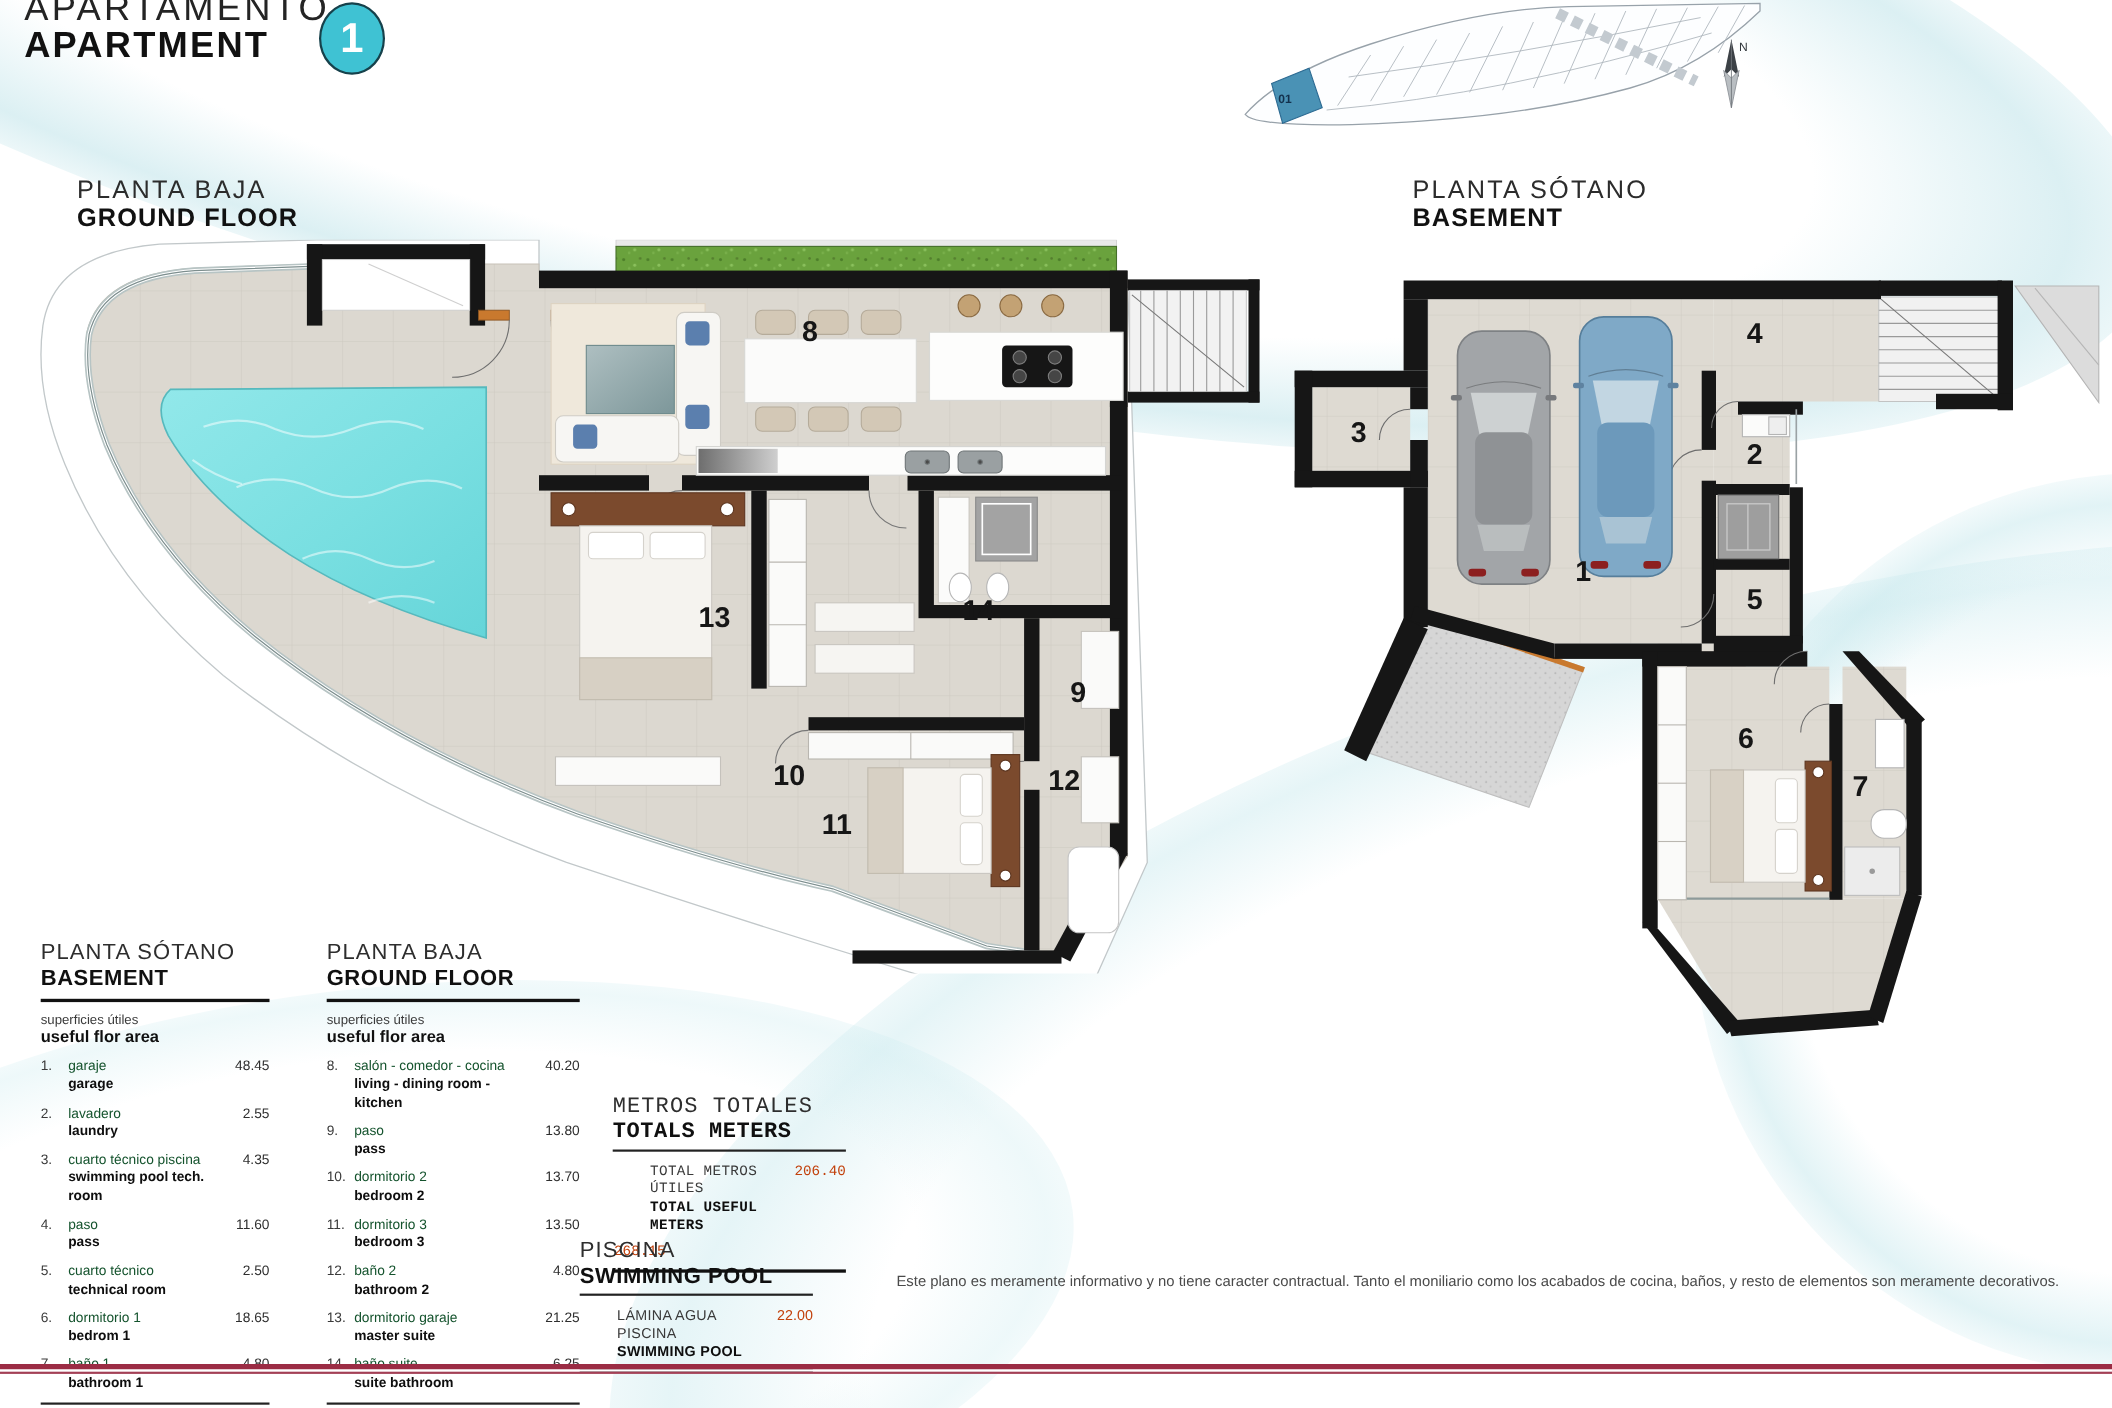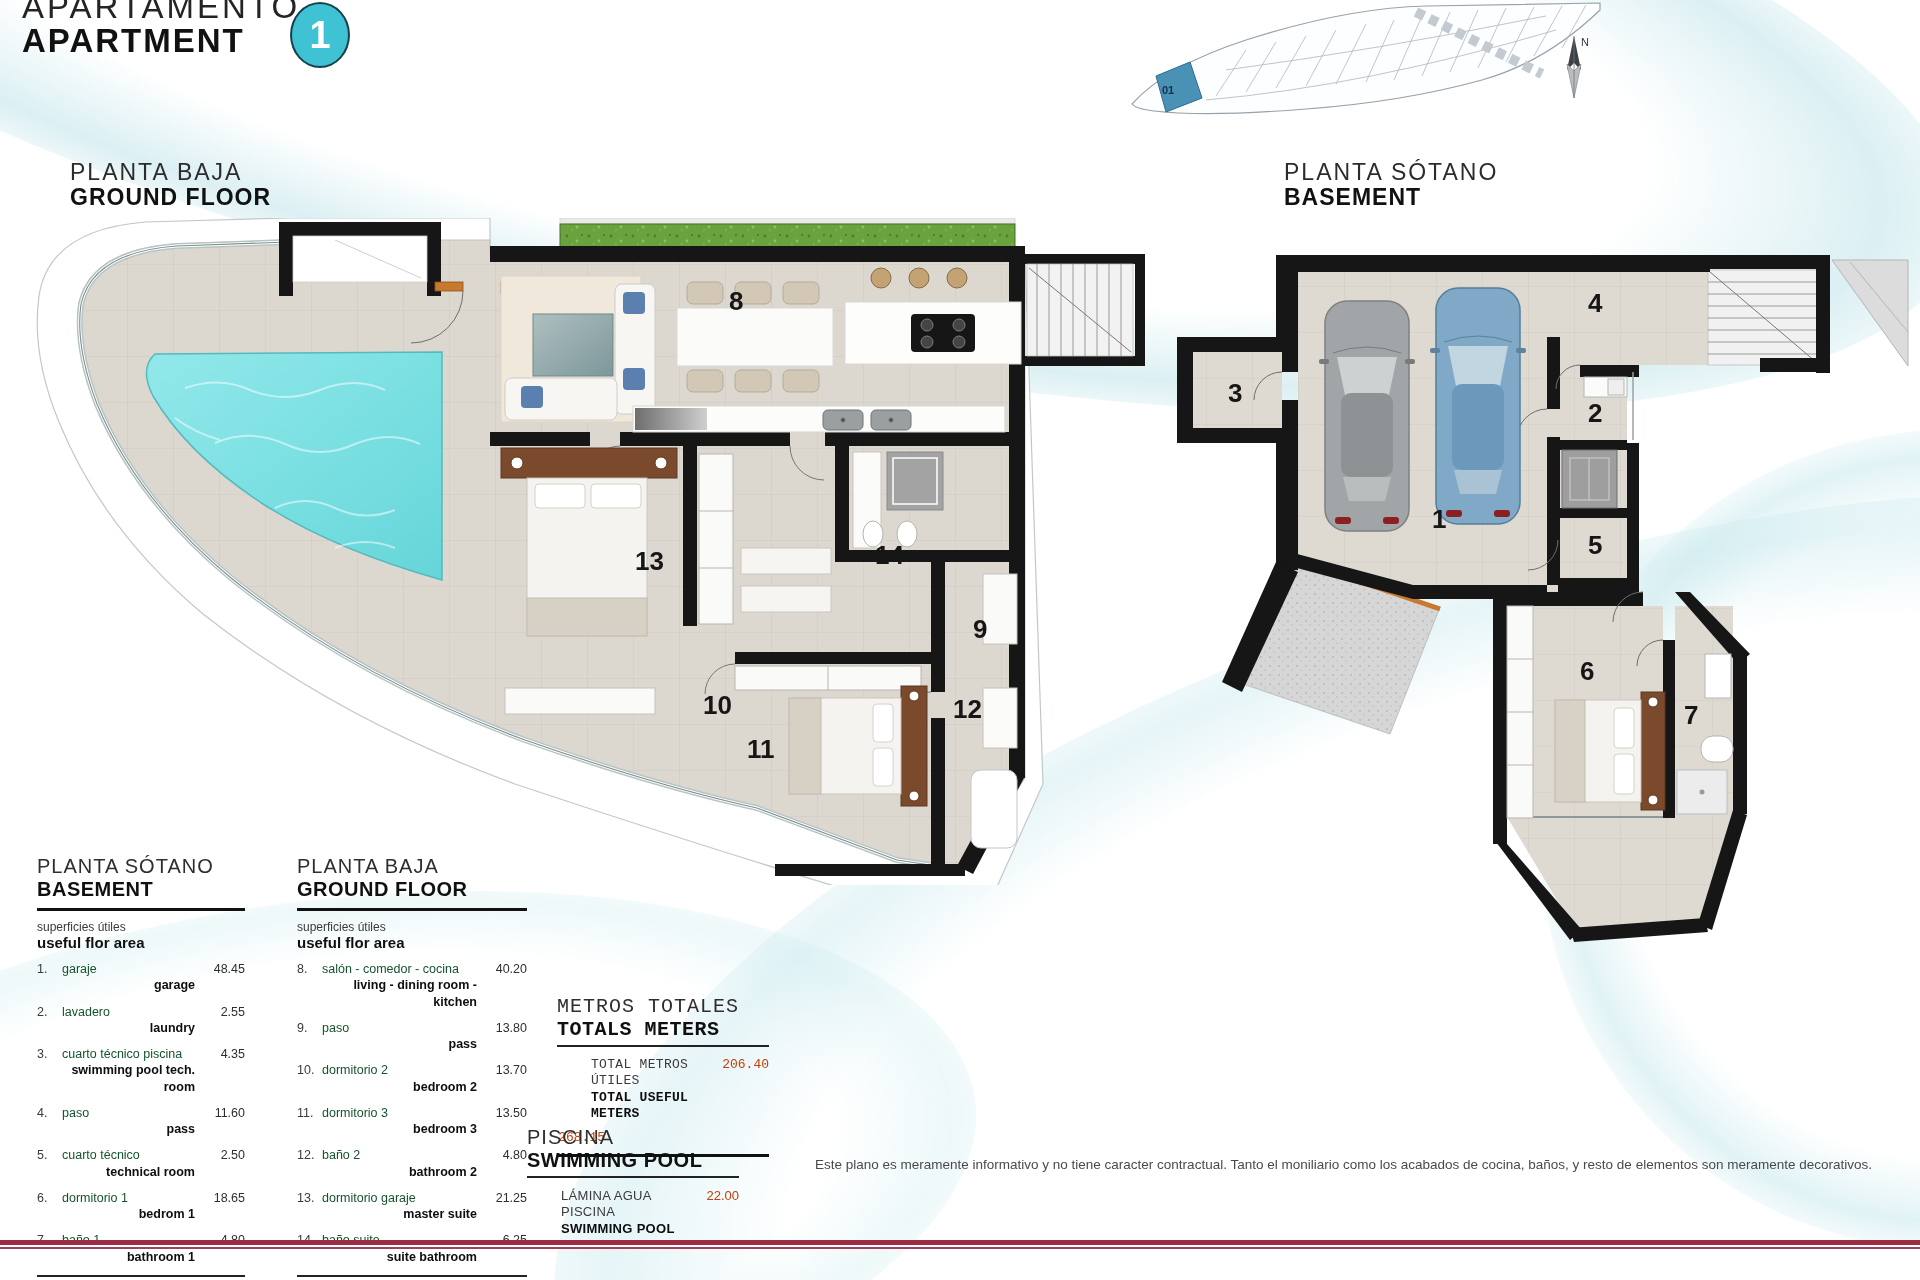--- a/index.html
+++ b/index.html
@@ -37,21 +37,21 @@
   .t-title .es{font-size:20px;letter-spacing:1px;color:#2e2e2e;display:block;}
   .t-title .en{font-size:20px;letter-spacing:.5px;color:#101010;font-weight:700;display:block;}
   .rule2{border-bottom:3px solid #111;margin:7px 0 9px 0;}
   .rule1{border-bottom:2px solid #222;margin:4px 0 10px 0;}
   .t-sub .es{font-size:12px;color:#3a3a3a;display:block;}
   .t-sub .en{font-size:15px;color:#101010;font-weight:700;display:block;margin-bottom:10px;}
   .t-row{display:flex;margin-bottom:10px;font-size:12.5px;line-height:1.3;}
   .t-num{width:25px;color:#3a3a3a;flex:none;}
   .t-labels{flex:1;padding-right:4px;}
   .t-es{display:block;color:#14532d;}
-  .t-en{display:block;color:#0e0e0e;font-weight:700;text-align:right;}
+  .t-en{display:block;color:#0e0e0e;font-weight:700;}
   .t-val{width:46px;text-align:right;color:#2e2e2e;flex:none;}
   .tt-row{display:flex;margin-bottom:8px;font-size:13px;line-height:1.25;}
   .tt-labels{flex:1;margin-left:34px;}
   .tt-es{display:block;color:#3a3a3a;letter-spacing:.3px;}
   .tt-en{display:block;color:#0e0e0e;font-weight:700;letter-spacing:.3px;}
   .tt-val{width:48px;text-align:right;color:#c2410c;flex:none;}
   
   .disclaimer{position:absolute;top:1157px;right:48px;font-size:13.5px;color:#4a4a4a;z-index:2;}
   .maroon-rule{position:absolute;left:0;top:1240px;width:1920px;z-index:2;}
   .maroon-rule .a{height:5px;background:#9b2c44;}

